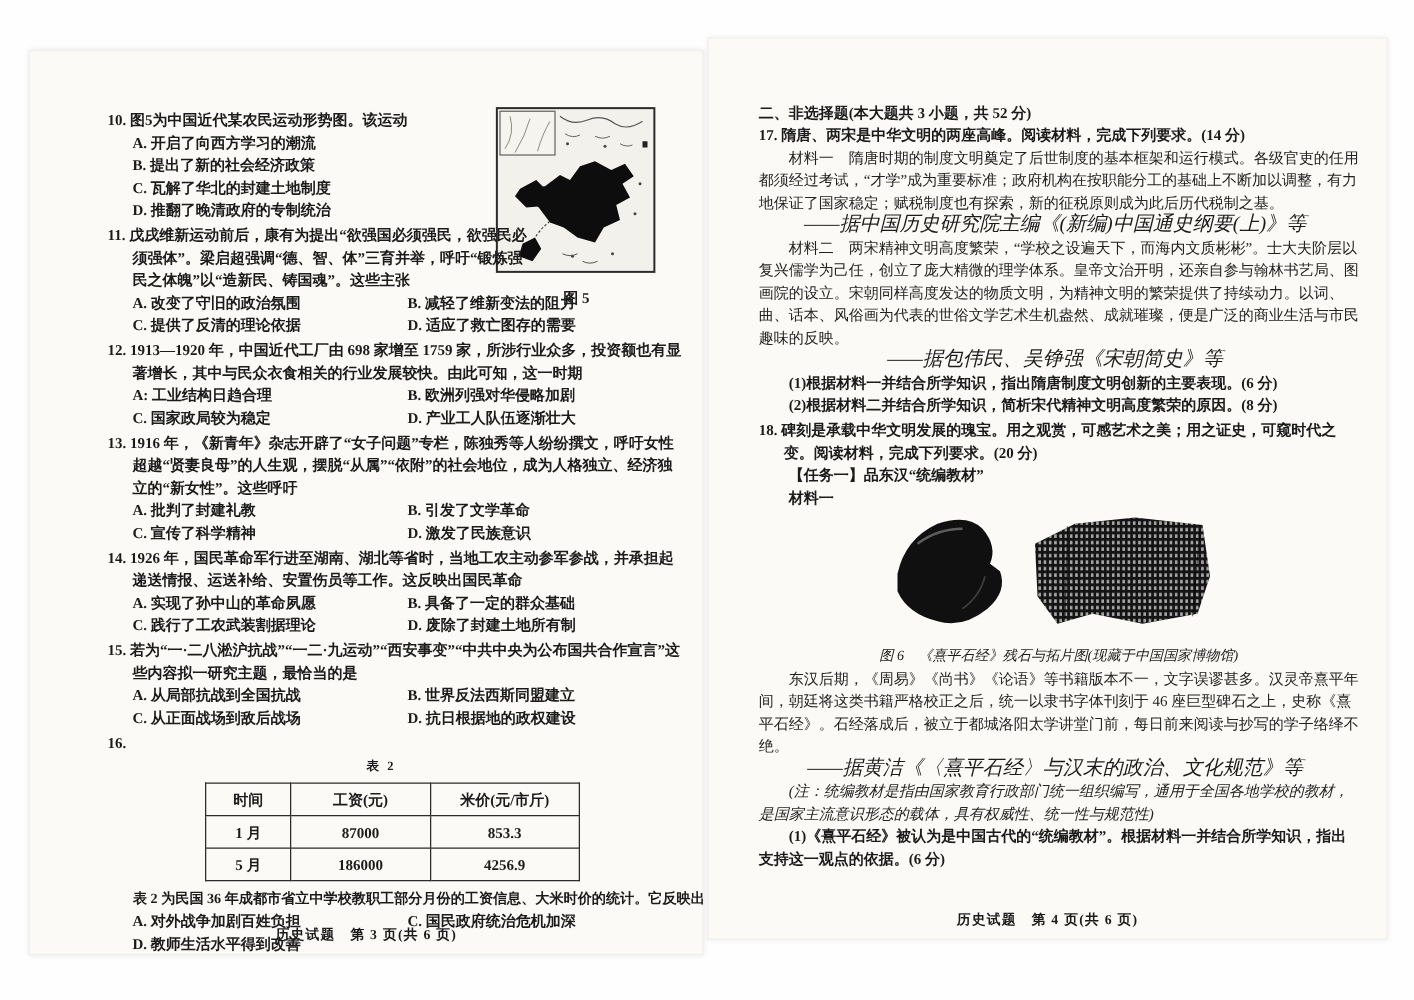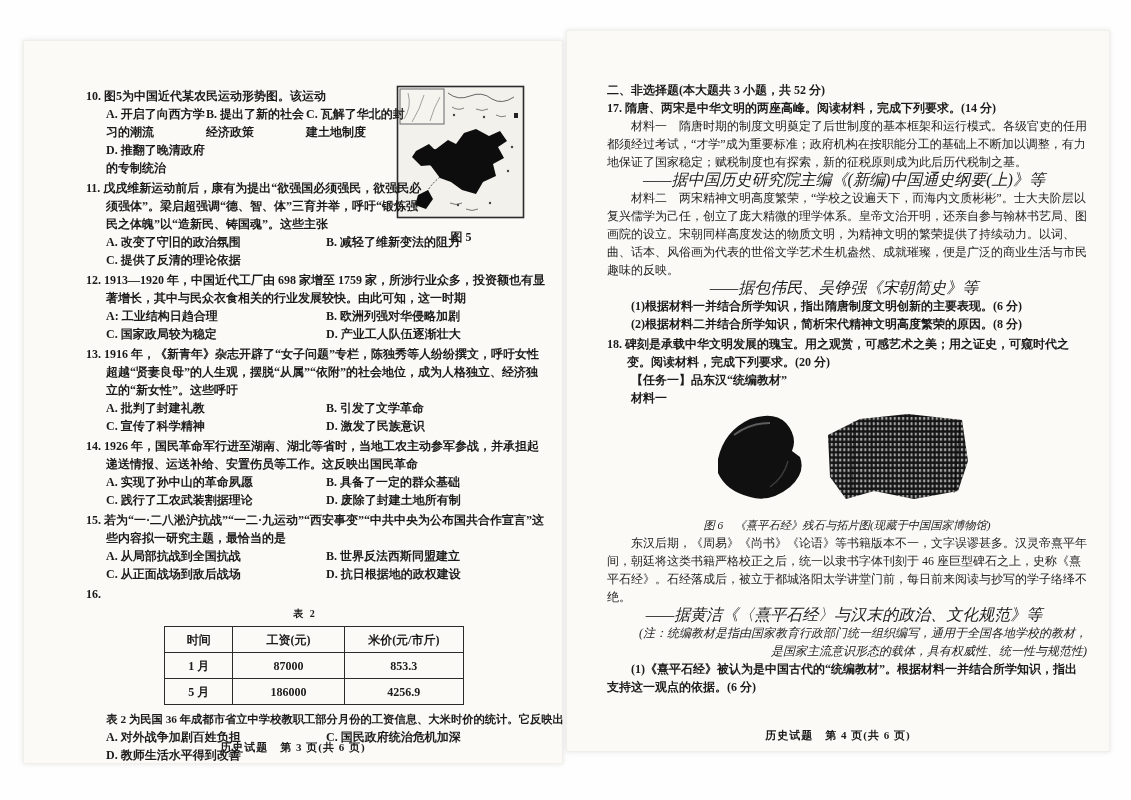--- a/index.html
+++ b/index.html
@@ -10,41 +10,41 @@
   }
   .sheet{position:relative;width:1131px;height:800px;background:#fefefe;overflow:hidden;}
   .page{position:absolute;background:#fbfaf7;box-shadow:0 0 5px rgba(0,0,0,0.10);border:1px solid #f1efe9;}
   #page3{left:23px;top:40px;width:538px;height:722px;}
   #page4{left:566px;top:30px;width:542px;height:720px;}
   .content{position:relative;font-size:12px;line-height:18px;}
   #page3 .content{padding:46px 16px 0 62px;font-weight:600;}
   #page4 .content{padding:50px 22px 0 40px;}
   .stem{padding-left:20px;text-indent:-20px;font-weight:600;}
   .opts{display:grid;grid-template-columns:1fr 1fr;padding-left:20px;font-weight:600;}
-  .opts.one{grid-template-columns:1fr 1fr 1fr;width:300px;}
+  .opts.one{grid-template-columns:1fr;width:300px;}
   .narrow{width:318px;}
   .q{margin-bottom:2px;}
   
   .fig-map{position:absolute;left:372px;top:44px;width:130px;text-align:center;}
   .fig-map .cap{font-size:12px;font-weight:700;margin-top:2px;}
   
   .tbl-wrap{margin:2px 0 2px 78px;width:282px;text-align:center;}
   .tbl-title{font-size:10px;font-weight:700;margin-bottom:3px;letter-spacing:2px;}
   table.t2{border-collapse:collapse;width:300px;font-weight:600;}
   table.t2 td,table.t2 th{border:1.4px solid #2b2b2b;height:25px;text-align:center;font-size:12px;padding:0 2px;font-weight:600;}
   .t2 .c0{width:62px;} .t2 .c1{width:104px;} .t2 .c2{width:112px;}
   .tbl-note{font-size:11.3px;text-indent:1.8em;margin-top:5px;font-weight:600;white-space:nowrap;}
   
   .sec-head{font-weight:700;}
   .material{text-indent:2em;font-weight:400;color:#222;}
   .source{text-align:center;font-size:16px;font-style:italic;font-weight:500;padding-right:6px;}
   .sub{ text-indent:2em;font-weight:600;}
   .task{ padding-left:2em;font-weight:700;}
   .mat-label{padding-left:2em;font-weight:700;}
-  .note{font-weight:400;font-style:italic;text-indent:2em;color:#222;text-align:right;}
+  .note{font-weight:400;font-style:italic;text-indent:2em;color:#222;}
   .fig6{margin:4px auto 0 auto;width:300px;text-align:center;}
   .fig6 .cap{font-size:11.3px;font-weight:500;font-style:italic;margin-top:2px;white-space:nowrap;}
   .footer{position:absolute;bottom:8px;left:0;width:100%;text-align:center;font-size:11px;font-weight:600;letter-spacing:1px;}
 </style>
 </head>
 <body>
 
 <div class="sheet">
 
   <div class="page" id="page3">
@@ -83,20 +83,21 @@
           <div>D. 推翻了晚清政府的专制统治</div>
         </div>
       </div>
 
       <div class="q">
         <div class="stem narrow">11. 戊戌维新运动前后，康有为提出“欲强国必须强民，欲强民必须强体”。梁启超强调“德、智、体”三育并举，呼吁“锻炼强民之体魄”以“造新民、铸国魂”。这些主张</div>
         <div class="opts">
           <div>A. 改变了守旧的政治氛围</div>
           <div>B. 减轻了维新变法的阻力</div>
           <div>C. 提供了反清的理论依据</div>
+          <div>D. 适应了救亡图存的需要</div>
         </div>
       </div>
 
       <div class="q">
         <div class="stem">12. 1913—1920 年，中国近代工厂由 698 家增至 1759 家，所涉行业众多，投资额也有显著增长，其中与民众衣食相关的行业发展较快。由此可知，这一时期</div>
         <div class="opts">
           <div>A: 工业结构日趋合理</div>
           <div>B. 欧洲列强对华侵略加剧</div>
           <div>C. 国家政局较为稳定</div>
           <div>D. 产业工人队伍逐渐壮大</div>

